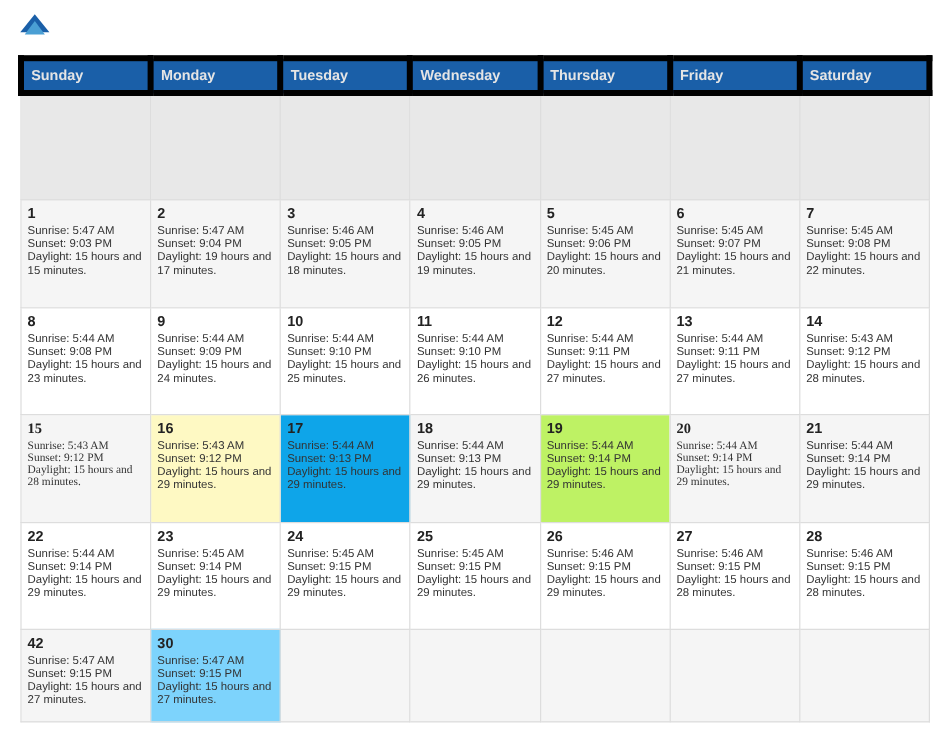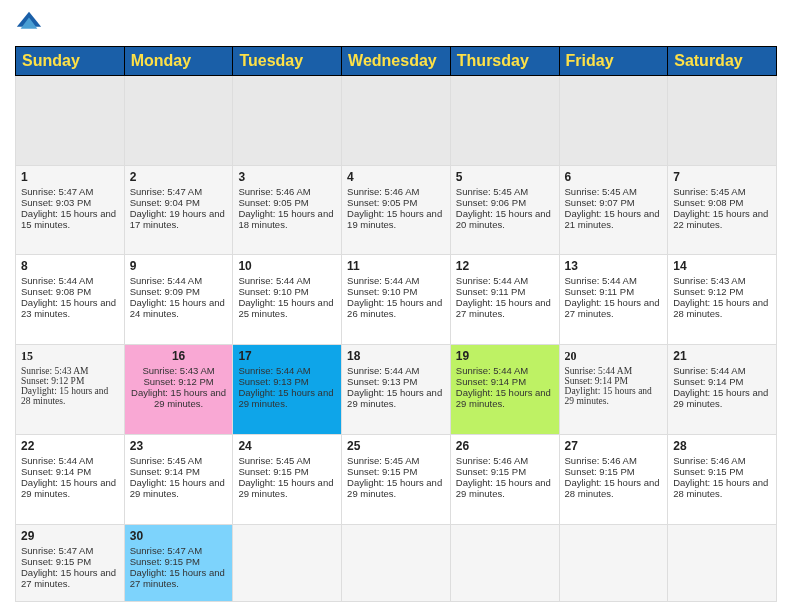--- a/index.html
+++ b/index.html
@@ -55,25 +55,25 @@
     }
     .calendar {
       flex: 1;
       border: 1px solid #ccc;
       border-collapse: collapse;
       width: 100%;
       table-layout: fixed;
     }
     .calendar th {
       background: #1a5fa8;
-      color: #fde047;
+      color: #e5e5e5;
       text-align: left;
       padding: 5px 6px;
-      font-size: 16px;
-      border: 1px solid #000000;
+      font-size: 12px;
+      border: 5px solid #000000;
     }
     .calendar td {
       vertical-align: top;
       padding: 4px 5px;
       border: 1px solid #ddd;
       font-size: 9.5px;
       color: #333;
       height: 80px;
       background: #fff;
     }
@@ -151,38 +151,38 @@
           <td><span class="day-num">8</span><span>Sunrise: 5:44 AM</span><br><span>Sunset: 9:08 PM</span><br><span>Daylight: 15 hours and 23 minutes.</span></td>
           <td><span class="day-num">9</span><span>Sunrise: 5:44 AM</span><br><span>Sunset: 9:09 PM</span><br><span>Daylight: 15 hours and 24 minutes.</span></td>
           <td><span class="day-num">10</span><span>Sunrise: 5:44 AM</span><br><span>Sunset: 9:10 PM</span><br><span>Daylight: 15 hours and 25 minutes.</span></td>
           <td><span class="day-num">11</span><span>Sunrise: 5:44 AM</span><br><span>Sunset: 9:10 PM</span><br><span>Daylight: 15 hours and 26 minutes.</span></td>
           <td><span class="day-num">12</span><span>Sunrise: 5:44 AM</span><br><span>Sunset: 9:11 PM</span><br><span>Daylight: 15 hours and 27 minutes.</span></td>
           <td><span class="day-num">13</span><span>Sunrise: 5:44 AM</span><br><span>Sunset: 9:11 PM</span><br><span>Daylight: 15 hours and 27 minutes.</span></td>
           <td><span class="day-num">14</span><span>Sunrise: 5:43 AM</span><br><span>Sunset: 9:12 PM</span><br><span>Daylight: 15 hours and 28 minutes.</span></td>
         </tr>
         <tr>
           <td style="background: rgb(245, 245, 245); font-family: Liberation Serif, serif;"><span class="day-num">15</span><span>Sunrise: 5:43 AM</span><br><span>Sunset: 9:12 PM</span><br><span>Daylight: 15 hours and 28 minutes.</span></td>
-          <td style="background: #f9a8d4; text-align: center;"><span class="day-num">16</span><span>Sunrise: 5:43 AM</span><br><span>Sunset: 9:12 PM</span><br><span>Daylight: 15 hours and 29 minutes.</span></td>
+          <td style="background: #fef9c3;"><span class="day-num">16</span><span>Sunrise: 5:43 AM</span><br><span>Sunset: 9:12 PM</span><br><span>Daylight: 15 hours and 29 minutes.</span></td>
           <td style="background: #0ea5e9;"><span class="day-num">17</span><span>Sunrise: 5:44 AM</span><br><span>Sunset: 9:13 PM</span><br><span>Daylight: 15 hours and 29 minutes.</span></td>
           <td style="background: rgb(245, 245, 245); margin-left: 36px;"><span class="day-num">18</span><span>Sunrise: 5:44 AM</span><br><span>Sunset: 9:13 PM</span><br><span>Daylight: 15 hours and 29 minutes.</span></td>
           <td style="background: #bef264;"><span class="day-num">19</span><span>Sunrise: 5:44 AM</span><br><span>Sunset: 9:14 PM</span><br><span>Daylight: 15 hours and 29 minutes.</span></td>
           <td style="background: rgb(245, 245, 245); font-family: Liberation Serif, serif;"><span class="day-num">20</span><span>Sunrise: 5:44 AM</span><br><span>Sunset: 9:14 PM</span><br><span>Daylight: 15 hours and 29 minutes.</span></td>
           <td style="background: rgb(245, 245, 245);"><span class="day-num">21</span><span>Sunrise: 5:44 AM</span><br><span>Sunset: 9:14 PM</span><br><span>Daylight: 15 hours and 29 minutes.</span></td>
         </tr>
         <tr>
           <td><span class="day-num">22</span><span>Sunrise: 5:44 AM</span><br><span>Sunset: 9:14 PM</span><br><span>Daylight: 15 hours and 29 minutes.</span></td>
           <td><span class="day-num">23</span><span>Sunrise: 5:45 AM</span><br><span>Sunset: 9:14 PM</span><br><span>Daylight: 15 hours and 29 minutes.</span></td>
           <td><span class="day-num">24</span><span>Sunrise: 5:45 AM</span><br><span>Sunset: 9:15 PM</span><br><span>Daylight: 15 hours and 29 minutes.</span></td>
           <td><span class="day-num">25</span><span>Sunrise: 5:45 AM</span><br><span>Sunset: 9:15 PM</span><br><span>Daylight: 15 hours and 29 minutes.</span></td>
           <td><span class="day-num">26</span><span>Sunrise: 5:46 AM</span><br><span>Sunset: 9:15 PM</span><br><span>Daylight: 15 hours and 29 minutes.</span></td>
           <td><span class="day-num">27</span><span>Sunrise: 5:46 AM</span><br><span>Sunset: 9:15 PM</span><br><span>Daylight: 15 hours and 28 minutes.</span></td>
           <td><span class="day-num">28</span><span>Sunrise: 5:46 AM</span><br><span>Sunset: 9:15 PM</span><br><span>Daylight: 15 hours and 28 minutes.</span></td>
         </tr>
         <tr class="last-row">
-          <td style="background: rgb(245, 245, 245);"><span class="day-num">29</span><span>Sunrise: 5:47 AM</span><br><span>Sunset: 9:15 PM</span><br><span>Daylight: 15 hours and 27 minutes.</span></td>
+          <td style="background: rgb(245, 245, 245);"><span class="day-num">42</span><span>Sunrise: 5:47 AM</span><br><span>Sunset: 9:15 PM</span><br><span>Daylight: 15 hours and 27 minutes.</span></td>
           <td style="background: #7dd3fc;"><span class="day-num">30</span><span>Sunrise: 5:47 AM</span><br><span>Sunset: 9:15 PM</span><br><span>Daylight: 15 hours and 27 minutes.</span></td>
           <td class="empty"></td>
           <td class="empty"></td>
           <td class="empty"></td>
           <td class="empty"></td>
           <td class="empty"></td>
         </tr>
       </tbody>
   </table>
 </div>

